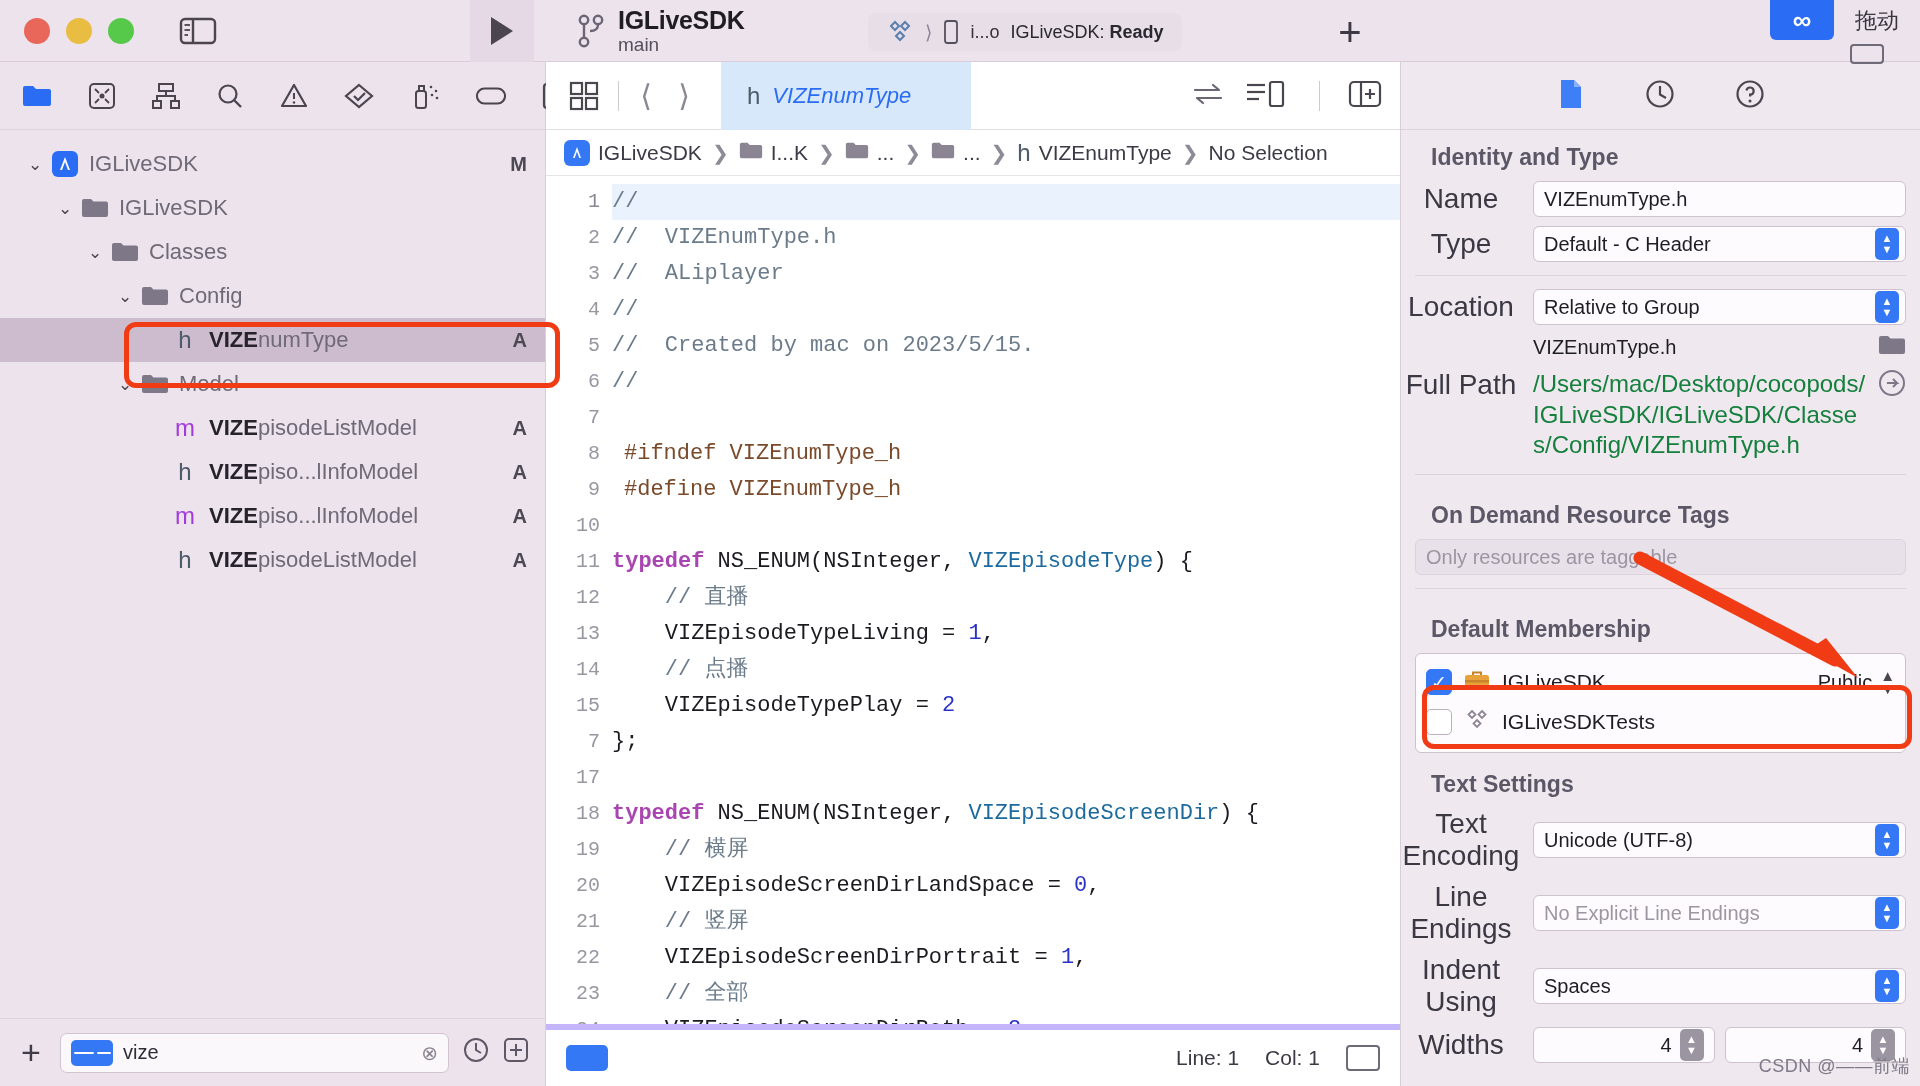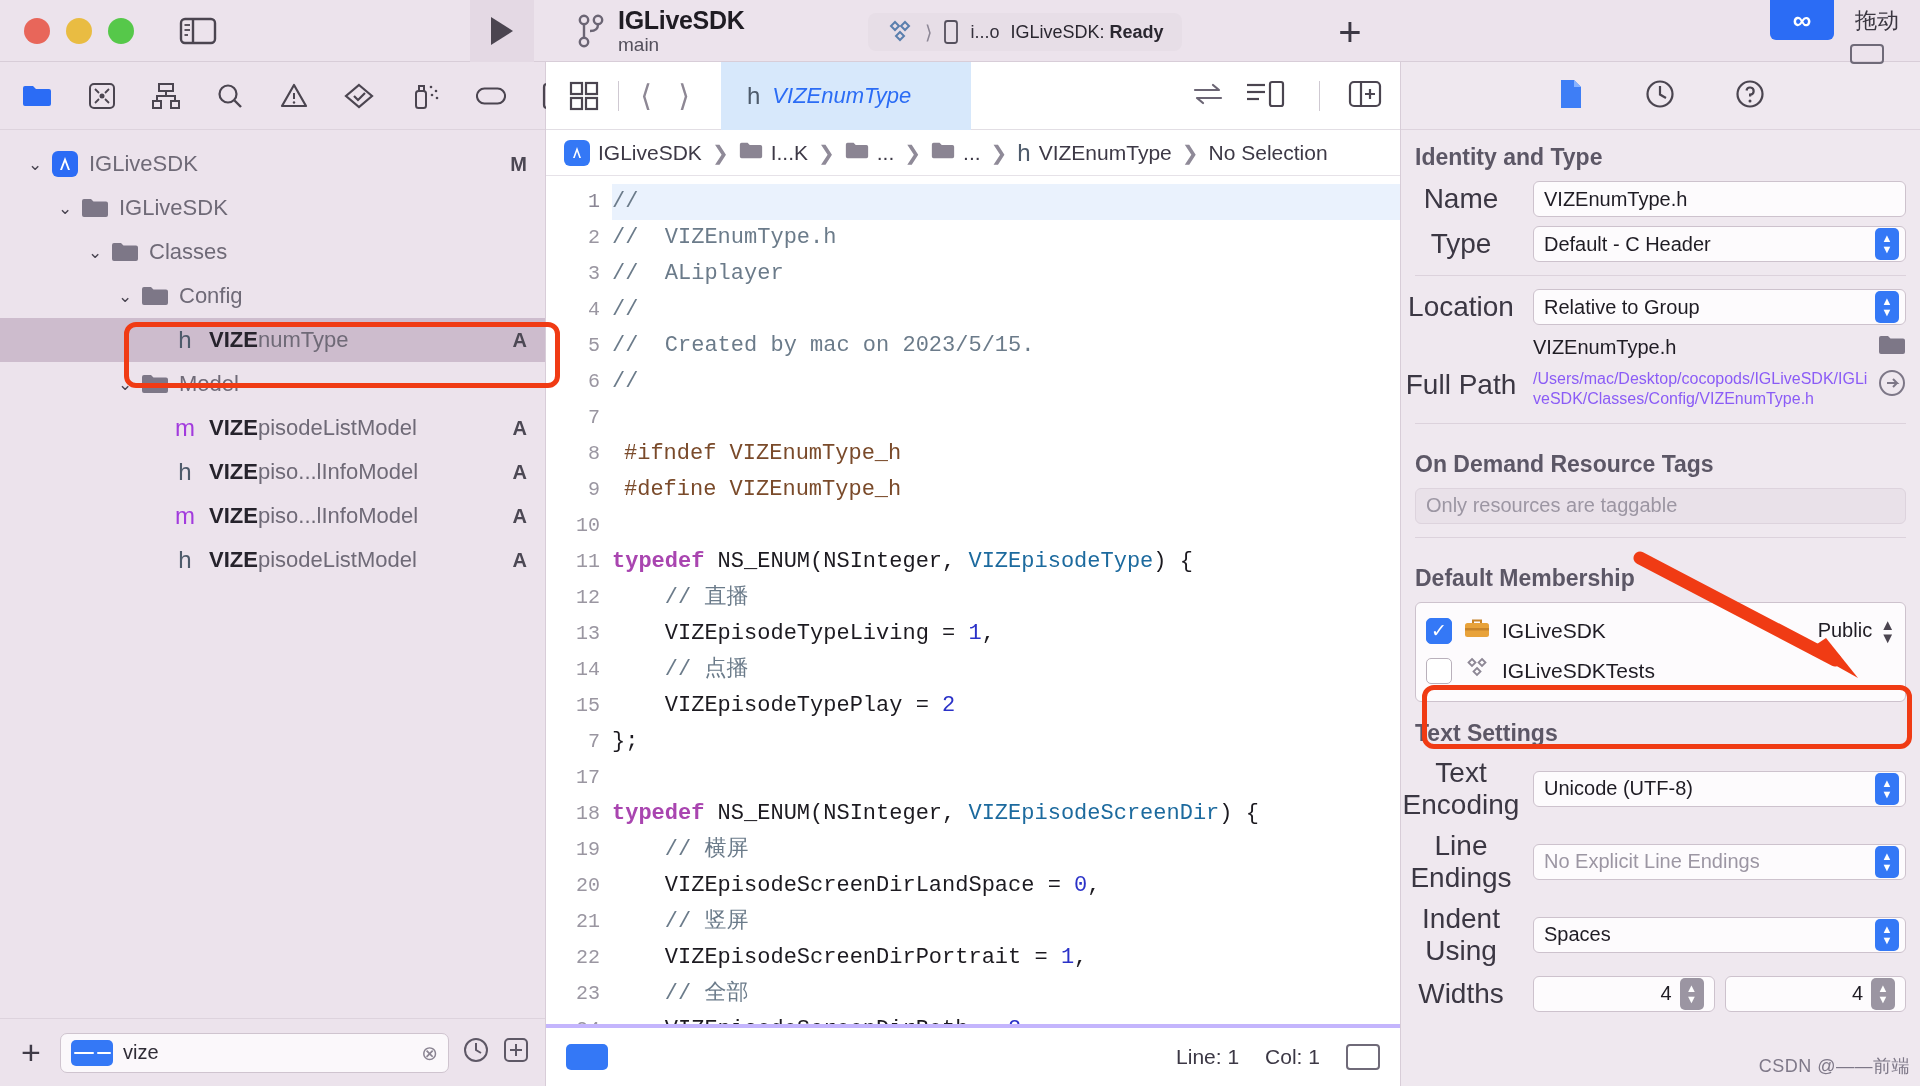--- a/index.html
+++ b/index.html
@@ -187,40 +187,40 @@
   .code-lines .ln.hl { background:#eaf2fd; }
   .c-comment { color:#6b7b8a; }
   .c-pre { color:#7a4a2a;margin-left:12px; }
   .c-kw { color:#a945b0; font-weight:700; }
   .c-type { color:#1c6a9e; }
   .c-num { color:#2b32c8; }
   .c-plain { color:#1c1a20; }
 
   .ed-status {
     height: 62px; flex:0 0 62px; display:flex; align-items:center;
-    border-top:4px solid #c4b5fd; padding: 0 20px; font-size: 21px; color:#3c3845;
+    border-top:6px solid #c4b5fd; padding: 0 20px; font-size: 21px; color:#3c3845;
     background:#fff;
   }
   .es-chip { width: 42px; height: 26px; background:#3478f6; border-radius:5px; }
   .es-right { margin-left:auto; display:flex; align-items:center; gap: 26px; }
   .es-minimap { width: 34px; height: 26px; border:2px solid #6f6a78; border-radius:4px; }
 
   
   .inspector {
     width: 520px; flex: 0 0 520px; background:#efe8ef;
     display:flex; flex-direction:column; border-left:1px solid #d8cdd8;
     overflow:hidden;
   }
   .ins-toolbar {
     height: 68px; flex:0 0 68px; display:flex; align-items:center; justify-content:center;
     gap: 60px; border-bottom:1px solid #ddd3dd;
   }
   .ins-body { flex:1; overflow:hidden; padding: 0 0 0 0; }
   .sec-title {
-    font-size: 23px; font-weight:700; color:#5c5766; padding: 14px 0 10px 14px;
+    font-size: 23px; font-weight:700; color:#5c5766; padding: 14px 0 10px 14px; margin-left: 16px;
   }
   .frow { display:flex; align-items:center; margin-bottom: 9px; padding-right: 14px; }
   .flabel { width: 132px; flex:0 0 132px; text-align:center; padding-right: 12px; font-size: 28px; color:#3b3743; }
   .fval { flex:1; min-width:0; }
   .tinput {
     height: 36px; background:#fdfbfd; border:1px solid #cdc2cd; border-radius:6px;
     display:flex; align-items:center; padding: 0 10px; font-size: 20px; color:#1f1c24;
   }
   .tinput.ph { color:#9c96a3; background:#e9e1e9; border-color:#ddd3dd; }
   .tselect {
@@ -228,21 +228,21 @@
     display:flex; align-items:center; padding: 0 6px 0 10px; font-size: 20px; color:#1f1c24;
   }
   .tselect.dim { color:#9c96a3; }
   .stepper {
     margin-left:auto; width: 24px; height: 32px; background:#3478f6; border-radius:5px;
     display:flex; flex-direction:column; align-items:center; justify-content:center;
     color:#fff; font-size: 11px; line-height: 11px;
   }
   .stepper.grey { background:#9b95a2; }
   .plain-val { font-size:20px; color:#1f1c24; }
-  .fullpath { font-size: 16px; color:#8b5cf6; line-height: 1.28; word-break: break-all; }
+  .fullpath { font-size: 24px; color:#15803d; line-height: 1.28; word-break: break-all; }
   .sep-line { height:1px; background:#dcd2dc; margin: 13px 14px; }
   .tm-box {
     background:#fdfbfd; border:1px solid #cdc2cd; border-radius:6px;
     margin: 0 14px; padding: 8px 10px; min-height: 100px;
   }
   .tm-row { display:flex; align-items:center; gap: 12px; height: 40px; font-size: 21px; color:#1f1c24; }
   .cb {
     width: 26px; height:26px; border-radius:5px; border:1px solid #b9b0bb; background:#fff;
     display:flex; align-items:center; justify-content:center;
   }

